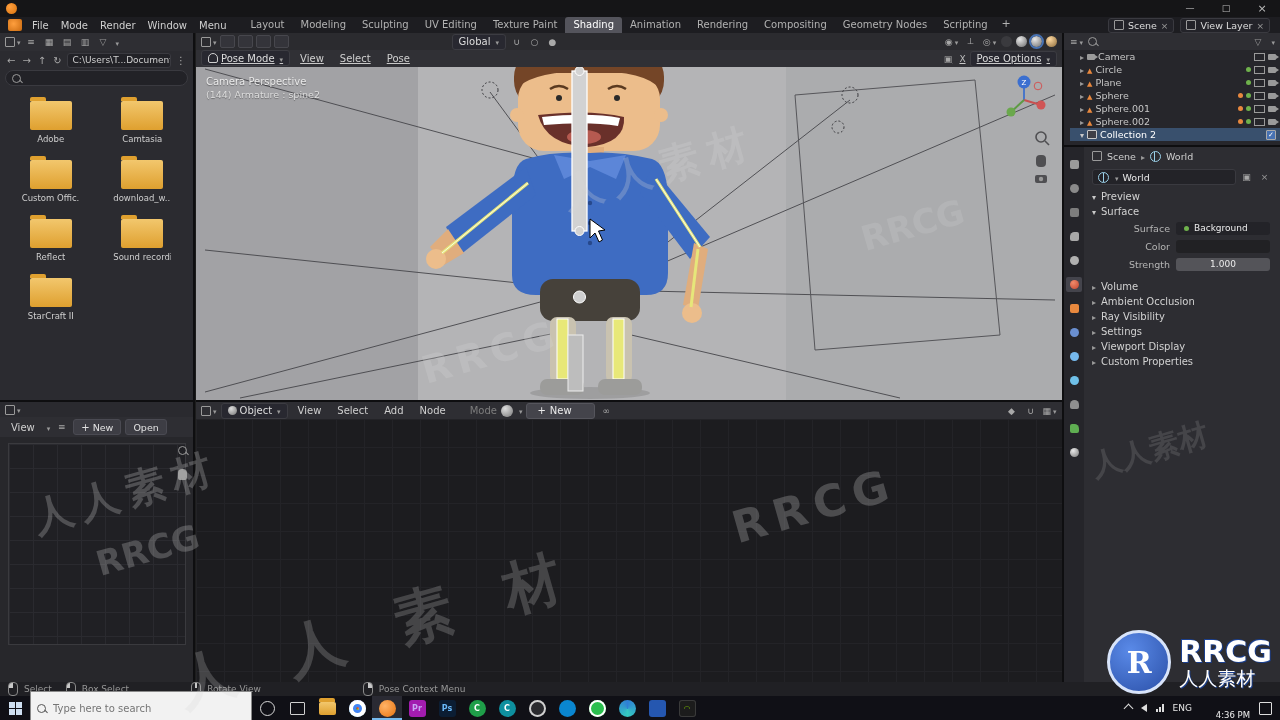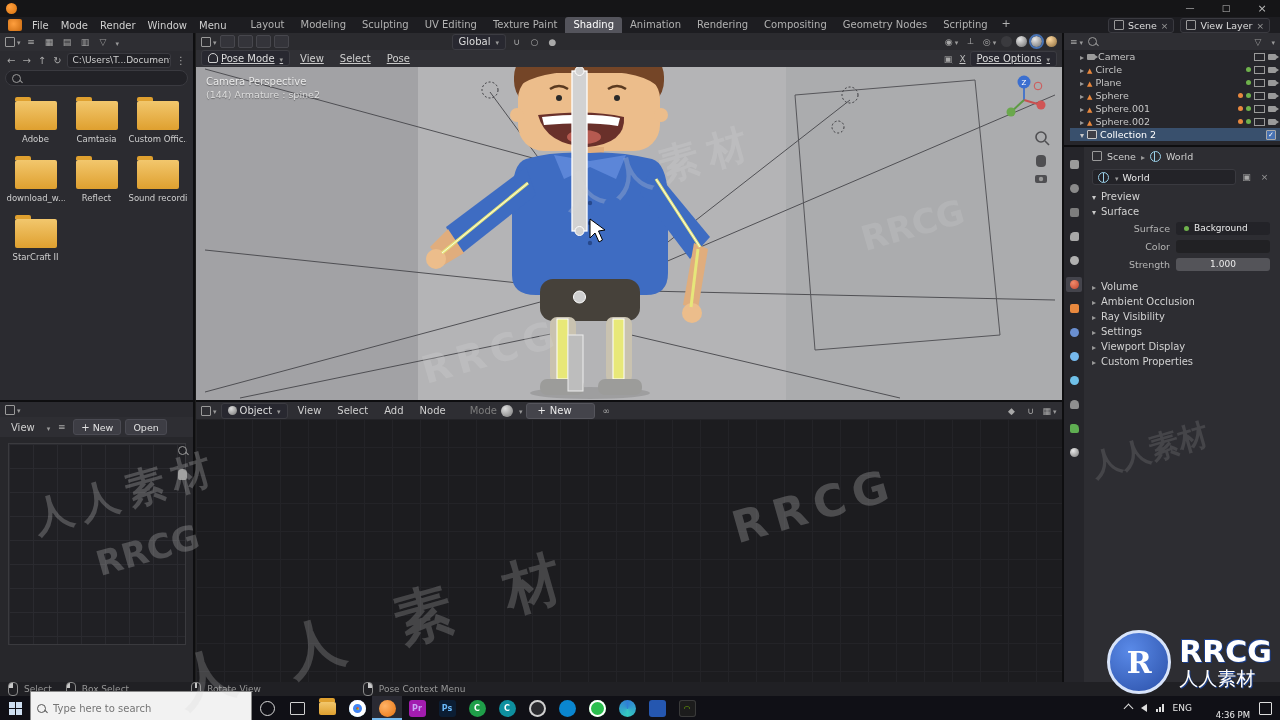--- a/index.html
+++ b/index.html
@@ -50,21 +50,21 @@
 
   
   .filebrowser{position:absolute;left:0;top:33px;width:195px;height:367px;background:#2b2b30;border-right:2px solid #0e0e10;box-sizing:border-box;}
   .fb-row{display:flex;align-items:center;gap:3px;height:18px;padding:0 5px;background:#2e2e33;}
   .fb-row.plain{background:#2b2b30;}
   .nav-a{color:#a8a8a8;font-size:10px;padding:0 2px;}
   .path-field{flex:1;background:#222227;border:1px solid #3a3a40;border-radius:3px;height:13px;line-height:13px;
               padding:0 5px;font-size:9px;color:#cfcfcf;white-space:nowrap;overflow:hidden;}
   .search-field{flex:1;display:flex;align-items:center;gap:4px;background:#222227;border:1px solid #3a3a40;
                 border-radius:8px;height:14px;padding:0 6px;}
-  .folders{display:grid;grid-template-columns:repeat(3,1fr);gap:16px 2px;padding:14px 6px;}
+  .folders{display:grid;grid-template-columns:repeat(2,1fr);gap:16px 2px;padding:14px 6px;}
   .folder{display:flex;flex-direction:column;align-items:center;gap:4px;}
   .fi{width:42px;height:29px;background:linear-gradient(#f2c76d,#dfa02f);border-radius:2px;position:relative;}
   .fi::before{content:"";position:absolute;top:-4px;left:0;width:16px;height:4px;background:#dfa02f;border-radius:2px 2px 0 0;}
   .fl{font-size:8.5px;color:#cfcfcf;max-width:58px;white-space:nowrap;overflow:hidden;}
 
   
   .imageeditor{position:absolute;left:0;top:400px;width:195px;height:282px;background:#27272b;border-right:2px solid #0e0e10;
                border-top:2px solid #0e0e10;box-sizing:border-box;}
   .ie-btn{display:inline-flex;align-items:center;gap:3px;background:#3d3d44;border:1px solid #4a4a52;border-radius:3px;
           height:14px;padding:0 7px;font-size:9.5px;color:#e2e2e2;}

